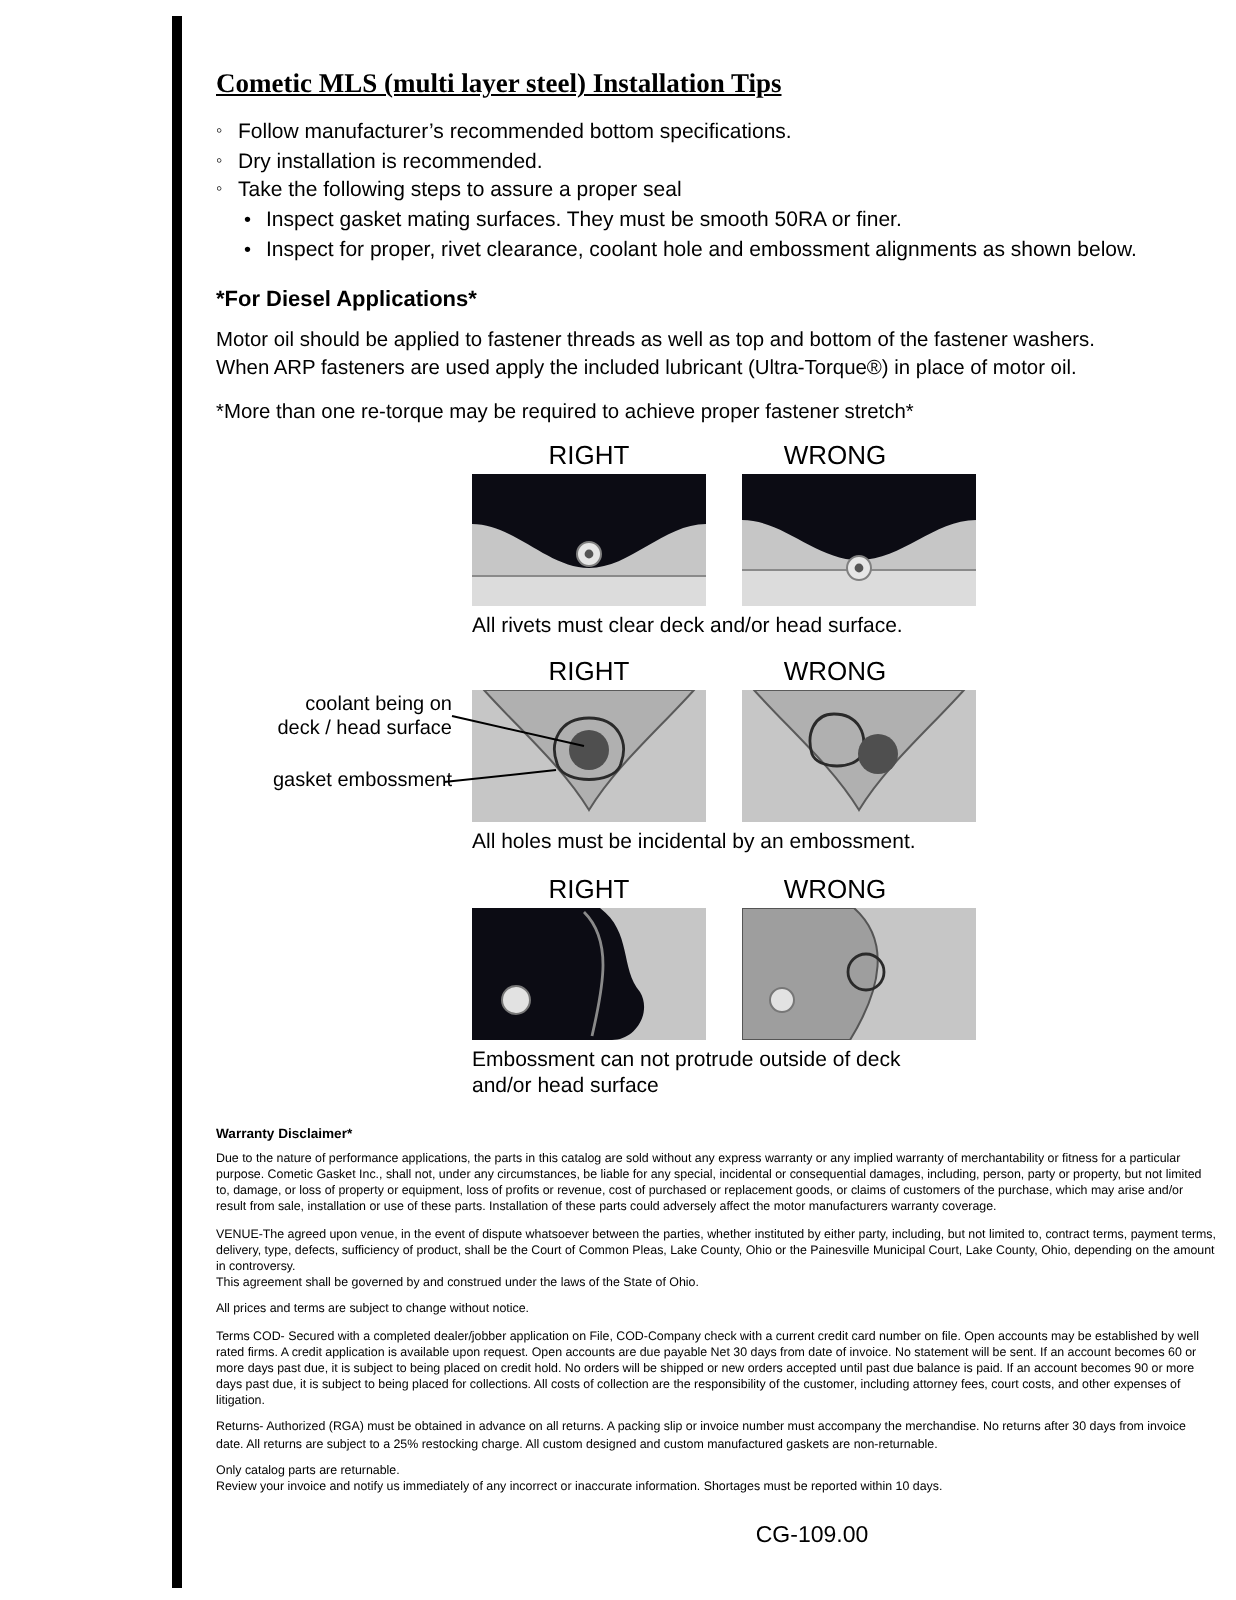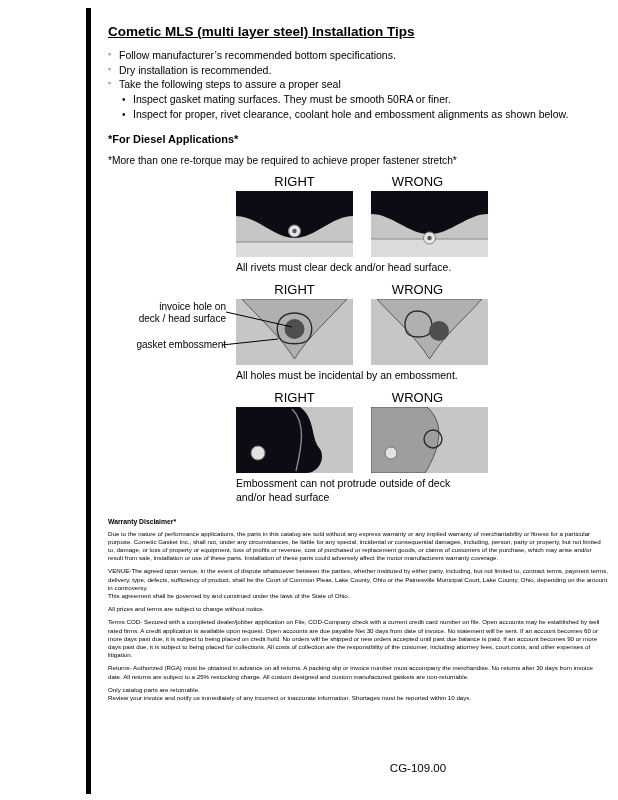--- a/index.html
+++ b/index.html
@@ -8,21 +8,21 @@
     width: 618px; height: 800px;
     background: #ffffff;
     color: #000;
     font-family: "Liberation Sans", "DejaVu Sans", sans-serif;
     position: relative;
     overflow: hidden;
   }
   .left-rule { position: absolute; left: 86px; top: 8px; width: 5px; height: 786px; background: #000; }
   .content { position: absolute; left: 108px; top: 16px; width: 500px; }
 
-  .title { font-size: 13.5px; font-weight: bold; text-decoration: underline; margin: 8px 0 10px 0; }
+  .title { font-size: 13.5px; font-weight: bold; text-decoration: underline; margin: 18px 0 10px 0; font-family: Liberation Serif, serif; }
 
   .tips { font-size: 10.5px; line-height: 1.3; }
   .tip { display: flex; margin: 1px 0; }
   .tip .marker { width: 11px; flex: none; font-size: 9px; }
   .subtips { margin-left: 14px; }
   .subtip { display: flex; margin: 1px 0; }
   .subtip .marker { width: 11px; flex: none; font-size: 10px; }
 
   .diesel-heading { font-size: 11px; font-weight: bold; margin: 12px 0 4px 0; }
   .para { font-size: 10.2px; line-height: 1.33; margin: 8px 0; white-space: pre-line; }
@@ -54,21 +54,21 @@
   .d-emboss { fill: none; stroke: #2a2a2a; stroke-width: 1.4; }
   .d-emboss-light { fill: none; stroke: #8a8a8a; stroke-width: 1.4; }
   .d-gray-blob { fill: #9e9e9e; stroke: #555; stroke-width: 1; }
   .d-white-hole { fill: #e2e2e2; stroke: #777; stroke-width: 1; }
   .conn-line { stroke: #000; stroke-width: 1; }
 
   .warranty { margin-top: 14px; }
   .warranty-heading { font-size: 6.8px; font-weight: bold; margin: 0 0 5px 0; }
   .fineprint { font-size: 6.2px; line-height: 1.32; margin: 0 0 5px 0; white-space: pre-line; }
 
-  .footer { position: absolute; left: 108px; top: 762px; width: 500px; text-align: center; padding-left: 120px; font-size: 11.5px; }
+  .footer { position: absolute; left: 96px; top: 762px; width: 500px; text-align: center; padding-left: 120px; font-size: 11.5px; }
 </style>
 </head>
 <body>
 
 <div class="page">
   <div class="left-rule"></div>
 
   <div class="content">
 
     <h1 class="title">Cometic MLS (multi layer steel) Installation Tips</h1>
@@ -92,20 +92,22 @@
           <span>Inspect gasket mating surfaces.  They must be smooth 50RA or finer.</span>
         </div>
         <div class="subtip">
           <span class="marker">•</span>
           <span>Inspect for proper, rivet clearance, coolant hole and embossment alignments as shown below.</span>
         </div>
       </div>
     </div>
 
     <h2 class="diesel-heading">*For Diesel Applications*</h2>
+    <p class="para">Motor oil should be applied to fastener threads as well as top and bottom of the fastener washers.
+When ARP fasteners are used apply the included lubricant (Ultra-Torque®) in place of motor oil.</p>
     <p class="note">*More than one re-torque may be required to achieve proper fastener stretch*</p>
 
     <div class="diagram-section">
 
       <div class="diagram-row">
         <div class="panel-headers">
           <div class="panel-header">RIGHT</div>
           <div class="panel-header">WRONG</div>
         </div>
         <div class="row-body">
@@ -134,21 +136,21 @@
         </div>
         <div class="caption">All rivets must clear deck and/or head surface.</div>
       </div>
 
       <div class="diagram-row">
         <div class="panel-headers">
           <div class="panel-header">RIGHT</div>
           <div class="panel-header">WRONG</div>
         </div>
         <div class="row-body">
-          <div class="callout hole">invoice hole on
+          <div class="callout hole">coolant being on
 deck / head surface</div>
           <div class="callout emboss">gasket embossment</div>
           <svg class="connectors" viewBox="0 0 100 66">
             <line class="conn-line" x1="18" y1="13" x2="84" y2="28"></line>
             <line class="conn-line" x1="14" y1="46" x2="70" y2="40"></line>
           </svg>
           <div class="panels">
             <div class="panel">
               <svg viewBox="0 0 117 66">
                 <rect class="d-bg" width="117" height="66"></rect>

